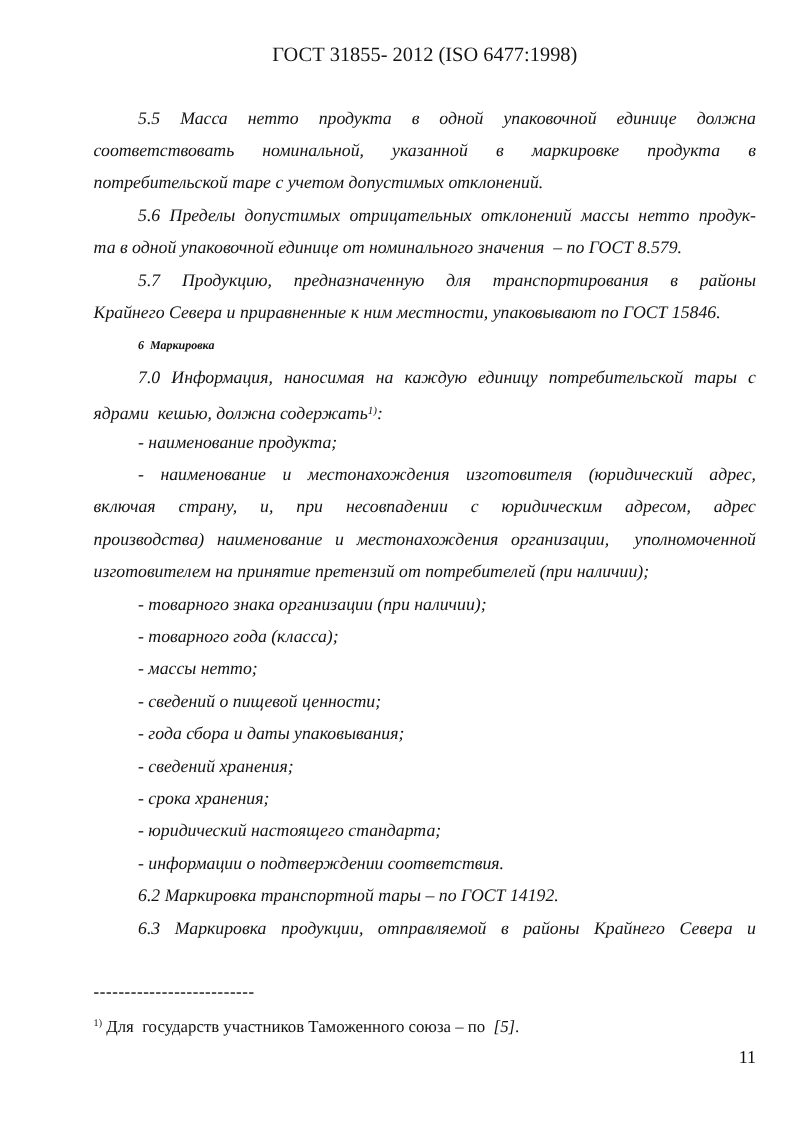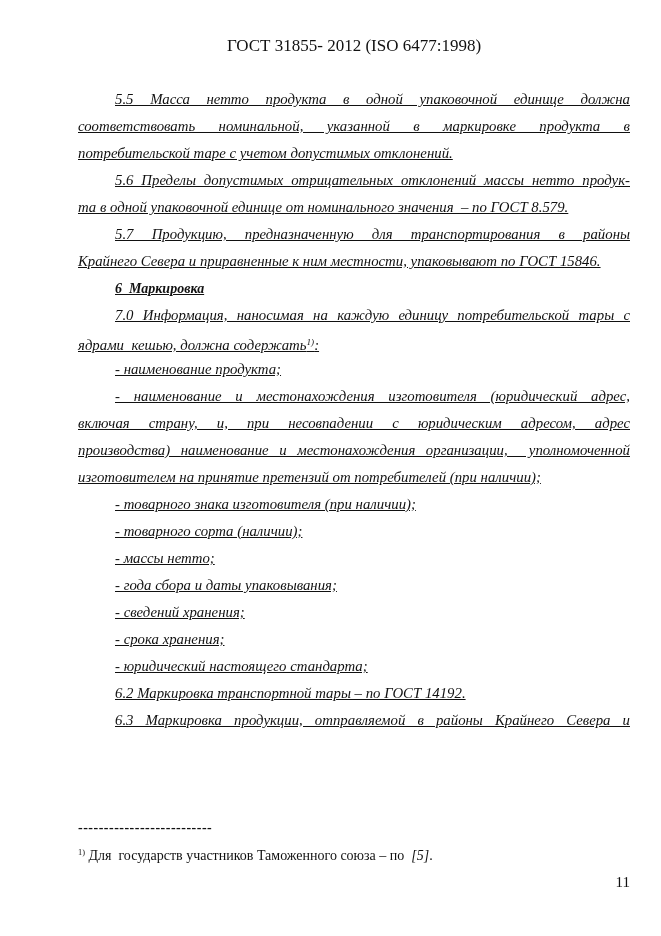--- a/index.html
+++ b/index.html
@@ -24,25 +24,25 @@
   }
   .doc-body {
     position: absolute;
     top: 86px;
     left: 78px;
     width: 552px;
     font-size: 14.8px;
     font-style: italic;
     line-height: 27px;
   }
-  .ln { height: 27px; text-decoration: underline; }
+  .ln { height: 27px; }
   .ln.ind { text-indent: 37px; }
   .ln.just { text-align: justify; text-align-last: justify; }
   .ln.nw { white-space: nowrap; }
-  .ln.head { font-weight: bold; font-size: 14px; }
+  .ln.head { font-weight: bold; font-size: 10px; }
   .sup {
     font-size: 0.62em;
     vertical-align: 0.5em;
   }
   .it { font-style: italic; }
   .footnote-area {
     position: absolute;
     left: 78px;
     top: 818px;
     width: 552px;
@@ -86,27 +86,29 @@
       <div class="ln just ind">5.7 Продукцию, предназначенную для транспортирования в районы</div>
       <div class="ln nw">Крайнего Севера и приравненные к ним местности, упаковывают по ГОСТ 15846.</div>
       <div class="ln nw ind head">6&nbsp; Маркировка</div>
       <div class="ln just ind">7.0 Информация, наносимая на каждую единицу потребительской тары с</div>
       <div class="ln nw">ядрами&nbsp; кешью, должна содержать<span class="sup">1)</span>:</div>
       <div class="ln nw ind">- наименование продукта;</div>
       <div class="ln just ind">- наименование и местонахождения изготовителя (юридический адрес,</div>
       <div class="ln just">включая страну, и, при несовпадении с юридическим адресом, адрес</div>
       <div class="ln just">производства) наименование и местонахождения организации,&nbsp; уполномоченной</div>
       <div class="ln nw">изготовителем на принятие претензий от потребителей (при наличии);</div>
-      <div class="ln nw ind">- товарного знака изготовителя (при наличии);</div>
-      <div class="ln nw ind">- товарного сорта (наличии);</div>
+      <div class="ln nw ind">- товарного знака организации (при наличии);</div>
+      <div class="ln nw ind">- товарного года (класса);</div>
       <div class="ln nw ind">- массы нетто;</div>
+      <div class="ln nw ind">- сведений о пищевой ценности;</div>
       <div class="ln nw ind">- года сбора и даты упаковывания;</div>
       <div class="ln nw ind">- сведений хранения;</div>
       <div class="ln nw ind">- срока хранения;</div>
       <div class="ln nw ind">- юридический настоящего стандарта;</div>
+      <div class="ln nw ind">- информации о подтверждении соответствия.</div>
       <div class="ln nw ind">6.2 Маркировка транспортной тары – по ГОСТ 14192.</div>
       <div class="ln just ind">6.3 Маркировка продукции, отправляемой в районы Крайнего Севера и</div>
     </div>
 
   <div class="footnote-area">
     <div class="fn-sep">--------------------------</div>
     <div class="fn-text"><span class="sup">1)</span> Для&nbsp; государств участников Таможенного союза – по&nbsp; <span class="it">[5]</span>.</div>
   </div>
 
   <div class="page-number">11</div>

